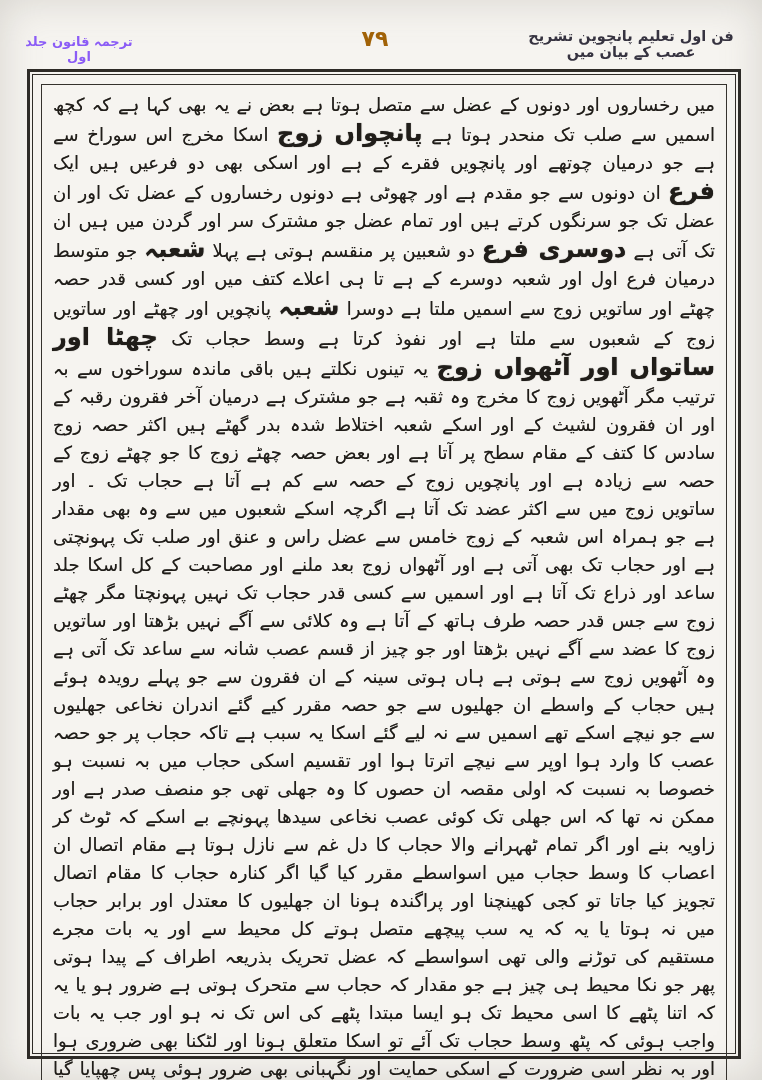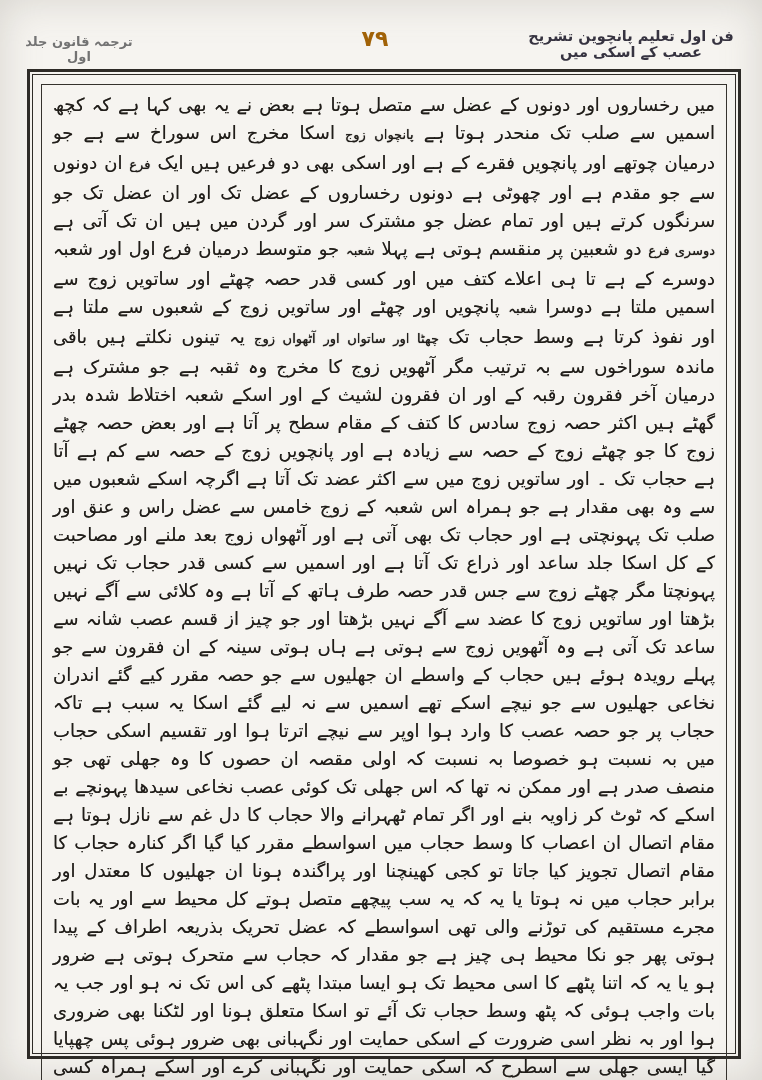--- a/index.html
+++ b/index.html
@@ -16,21 +16,21 @@
       radial-gradient(ellipse at 45% 40%, #f0eee8 0%, #ecear0 0%, #edebe5 55%, #e6e3dc 88%, #dedbd3 100%);
     box-shadow: inset 0 0 40px rgba(120,115,105,0.25);
     color: #24211d;
   }
   
   .hdr-left {
     position: absolute; top: 34px; left: 14px;
     width: 130px;
     direction: rtl; text-align: center;
     font-size: 13px; font-weight: bold;
-    color: #737373; letter-spacing: 0.5px;
+    color: #8b5cf6; letter-spacing: 0.5px;
   }
   .page-num {
     position: absolute; top: 26px; left: 340px;
     width: 70px; text-align: center;
     font-size: 22px; font-weight: bold;
     color: #a16207;
   }
   .hdr-right {
     position: absolute; top: 28px; right: 16px;
     width: 230px;
@@ -60,35 +60,35 @@
     text-align: justify;
     text-align-last: justify;
     font-size: 18px;
     line-height: 28px;
     color: #201d19;
     text-shadow: 0 0 0.5px rgba(32,29,25,0.6);
     word-spacing: 1px;
   }
   .seg { }
   .seg.b {
-    font-weight: normal;
-    font-size: 13px;
+    font-weight: bold;
+    font-size: 24px;
     text-shadow: 0 0 0.8px rgba(20,18,15,0.9);
   }
 </style>
 </head>
 <body>
 
 <div class="scan">
 
   <div class="hdr-left">ترجمہ قانون جلد اول</div>
 
   <div class="page-num">۷۹</div>
 
-  <div class="hdr-right">فن اول تعلیم پانچوین تشریح عصب کے اسکی میں</div>
+  <div class="hdr-right">فن اول تعلیم پانچوین تشریح عصب کے بیان میں</div>
 
   <div class="frame-outer">
     <div class="frame-outer2">
       <div class="textbox">
         <div class="body-text" lang="ur"><span class="seg">میں رخساروں اور دونوں کے عضل سے متصل ہوتا ہے بعض نے یہ بھی کہا ہے کہ کچھ اسمیں سے صلب تک منحدر ہوتا ہے </span><span class="seg b">پانچواں زوج</span><span class="seg"> اسکا مخرج اس سوراخ سے ہے جو درمیان چوتھے اور پانچویں فقرے کے ہے اور اسکی بھی دو فرعیں ہیں ایک </span><span class="seg b">فرع</span><span class="seg"> ان دونوں سے جو مقدم ہے اور چھوٹی ہے دونوں رخساروں کے عضل تک اور ان عضل تک جو سرنگوں کرتے ہیں اور تمام عضل جو مشترک سر اور گردن میں ہیں ان تک آتی ہے </span><span class="seg b">دوسری فرع</span><span class="seg"> دو شعبین پر منقسم ہوتی ہے پہلا </span><span class="seg b">شعبہ</span><span class="seg"> جو متوسط درمیان فرع اول اور شعبہ دوسرے کے ہے تا ہی اعلاے کتف میں اور کسی قدر حصہ چھٹے اور ساتویں زوج سے اسمیں ملتا ہے دوسرا </span><span class="seg b">شعبہ</span><span class="seg"> پانچویں اور چھٹے اور ساتویں زوج کے شعبوں سے ملتا ہے اور نفوذ کرتا ہے وسط حجاب تک </span><span class="seg b">چھٹا اور ساتواں اور آٹھواں زوج</span><span class="seg"> یہ تینوں نکلتے ہیں باقی ماندہ سوراخوں سے بہ ترتیب مگر آٹھویں زوج کا مخرج وہ ثقبہ ہے جو مشترک ہے درمیان آخر فقرون رقبہ کے اور ان فقرون لشیث کے اور اسکے شعبہ اختلاط شدہ بدر گھٹے ہیں اکثر حصہ زوج سادس کا کتف کے مقام سطح پر آتا ہے اور بعض حصہ چھٹے زوج کا جو چھٹے زوج کے حصہ سے زیادہ ہے اور پانچویں زوج کے حصہ سے کم ہے آتا ہے حجاب تک ۔ اور ساتویں زوج میں سے اکثر عضد تک آتا ہے اگرچہ اسکے شعبوں میں سے وہ بھی مقدار ہے جو ہمراہ اس شعبہ کے زوج خامس سے عضل راس و عنق اور صلب تک پہونچتی ہے اور حجاب تک بھی آتی ہے اور آٹھواں زوج بعد ملنے اور مصاحبت کے کل اسکا جلد ساعد اور ذراع تک آتا ہے اور اسمیں سے کسی قدر حجاب تک نہیں پہونچتا مگر چھٹے زوج سے جس قدر حصہ طرف ہاتھ کے آتا ہے وہ کلائی سے آگے نہیں بڑھتا اور ساتویں زوج کا عضد سے آگے نہیں بڑھتا اور جو چیز از قسم عصب شانہ سے ساعد تک آتی ہے وہ آٹھویں زوج سے ہوتی ہے</span><span class="seg"> ہاں ہوتی سینہ کے ان فقرون سے جو پہلے رویدہ ہوئے ہیں حجاب کے واسطے ان جھلیوں سے جو حصہ مقرر کیے گئے اندران نخاعی جھلیوں سے جو نیچے اسکے تھے اسمیں سے نہ لیے گئے اسکا یہ سبب ہے تاکہ حجاب پر جو حصہ عصب کا وارد ہوا اوپر سے نیچے اترتا ہوا اور تقسیم اسکی حجاب میں بہ نسبت ہو خصوصا بہ نسبت کہ اولی مقصہ ان حصوں کا وہ جھلی تھی جو منصف صدر ہے اور ممکن نہ تھا کہ اس جھلی تک کوئی عصب نخاعی سیدھا پہونچے بے اسکے کہ ٹوٹ کر زاویہ بنے اور اگر تمام ٹھہرانے والا حجاب کا دل غم سے نازل ہوتا ہے مقام اتصال ان اعصاب کا وسط حجاب میں اسواسطے مقرر کیا گیا اگر کنارہ حجاب کا مقام اتصال تجویز کیا جاتا تو کجی کھینچنا اور پراگندہ ہونا ان جھلیوں کا معتدل اور برابر حجاب میں نہ ہوتا یا یہ کہ یہ سب پیچھے متصل ہوتے کل محیط سے اور یہ بات مجرے مستقیم کی توڑنے والی تھی اسواسطے کہ عضل تحریک بذریعہ اطراف کے پیدا ہوتی پھر جو نکا محیط ہی چیز ہے جو مقدار کہ حجاب سے متحرک ہوتی ہے ضرور ہو یا یہ کہ اتنا پٹھے کا اسی محیط تک ہو ایسا مبتدا پٹھے کی اس تک نہ ہو اور جب یہ بات واجب ہوئی کہ پٹھ وسط حجاب تک آئے تو اسکا متعلق ہونا اور لٹکنا بھی ضروری ہوا اور بہ نظر اسی ضرورت کے اسکی حمایت اور نگہبانی بھی ضرور ہوئی پس چھپایا گیا ایسی جھلی سے اسطرح کہ اسکی حمایت اور نگہبانی کرے اور اسکے ہمراہ کسی قدر جھلی منصف صدر کی بھی ہوتی ہے اور اسپر تکیہ کیے ہوئے حجاب تک اترتی ہے ۔ ہرگاہ کام اس عضو کا بزرگ تھا اسکے واسطے متعدد مبادی مقرر کیے گئے تاکہ اگر ایک مبدا کو کوئی آفت پہونچے اسکا فعل باطل نہو جائے </span></div>
       </div>
     </div>
   </div>
 
 </div>

